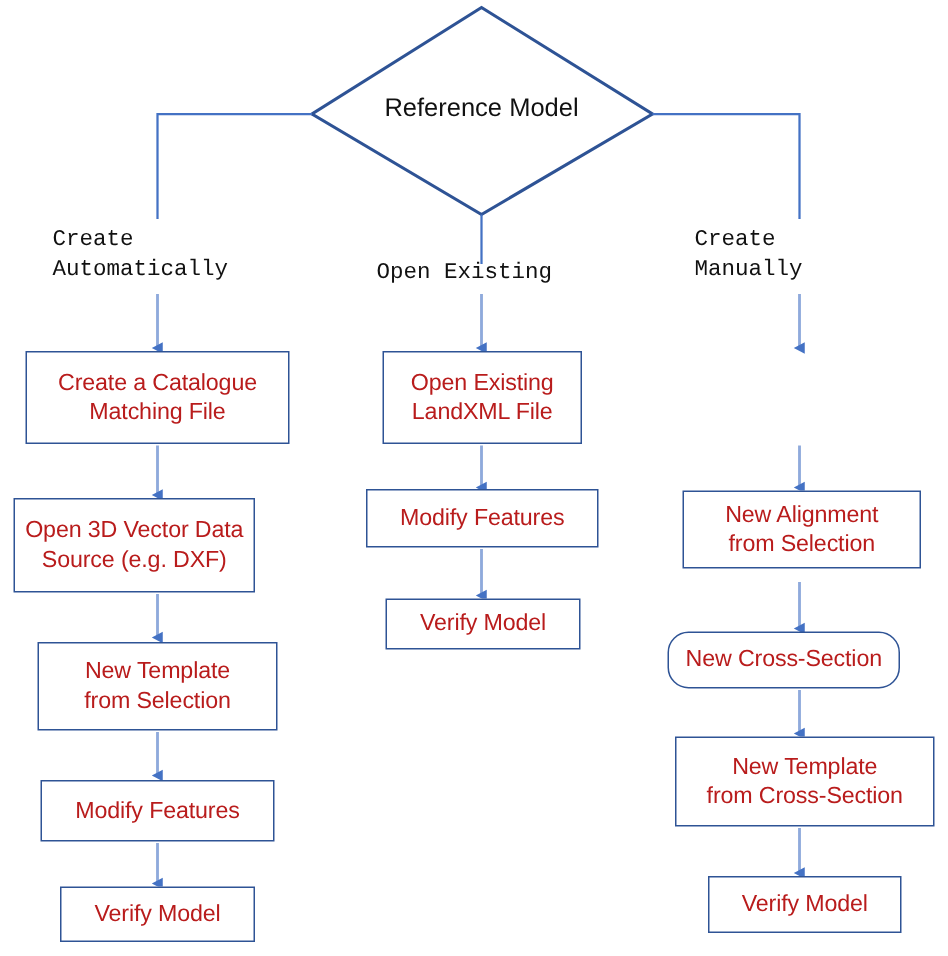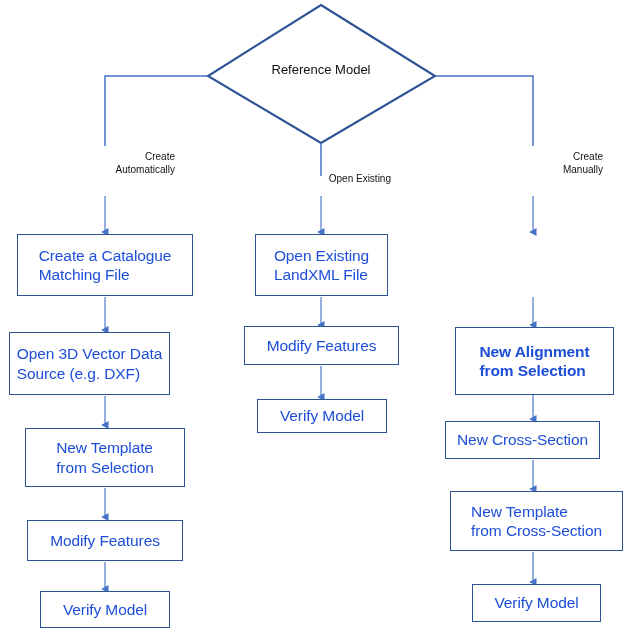--- a/index.html
+++ b/index.html
@@ -28,38 +28,40 @@
     pointer-events: none;
   }
   .node-box {
     position: absolute;
     box-sizing: border-box;
     border: 1.4px solid #2E5395;
     background: #ffffff;
     display: flex;
     align-items: center;
     justify-content: center;
+    text-align: center;
     line-height: 1.24;
     font-size: 15.5px;
-    color: #1d4ed8;
+    color: #b91c1c;
     white-space: pre-line;
     letter-spacing: -0.1px;
   }
   .branch-label {
     position: absolute;
-    text-align: right;
-    font-size: 10px;
+    text-align: left;
+    font-size: 15px;
     line-height: 1.3;
     color: #111111;
     white-space: pre-line;
+    font-family: Liberation Mono, monospace;
   }
   .decision-label {
     position: absolute;
     text-align: center;
-    font-size: 13px;
+    font-size: 17px;
     color: #111111;
     width: 260px;
     left: 191px;
     top: 62px;
   }
 </style>
 </head>
 <body>
 
 <div id="flow-root">
@@ -111,20 +113,20 @@
   <div class="node-box" style="left:25px; top:428px; width:160px; height:59px;">New Template
 from Selection</div>
   <div class="node-box" style="left:27px; top:520px; width:156px; height:41px;">Modify Features</div>
   <div class="node-box" style="left:40px; top:591px; width:130px; height:37px;">Verify Model</div>
 
   <div class="node-box" style="left:255px; top:234px; width:133px; height:62px;">Open Existing
 LandXML File</div>
   <div class="node-box" style="left:244px; top:326px; width:155px; height:39px;">Modify Features</div>
   <div class="node-box" style="left:257px; top:399px; width:130px; height:34px;">Verify Model</div>
 
-  <div class="node-box" style="left:455px; top:327px; width:159px; height:68px;font-weight:bold;">New Alignment
+  <div class="node-box" style="left:455px; top:327px; width:159px; height:52px;">New Alignment
 from Selection</div>
-  <div class="node-box" style="left:445px; top:421px; width:155px; height:38px;">New Cross-Section</div>
+  <div class="node-box" style="left:445px; top:421px; width:155px; height:38px;border-radius:14px;">New Cross-Section</div>
   <div class="node-box" style="left:450px; top:491px; width:173px; height:60px;">New Template
 from Cross-Section</div>
   <div class="node-box" style="left:472px; top:584px; width:129px; height:38px;">Verify Model</div>
 
 </div>
 
 </body></html>

